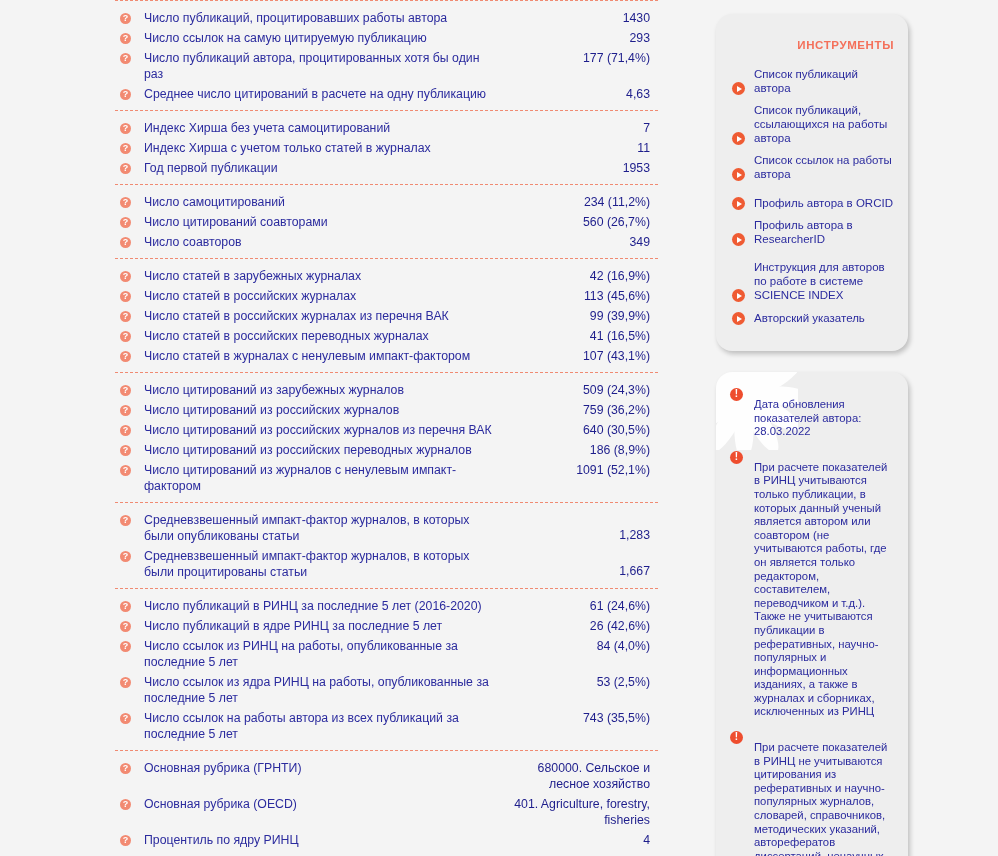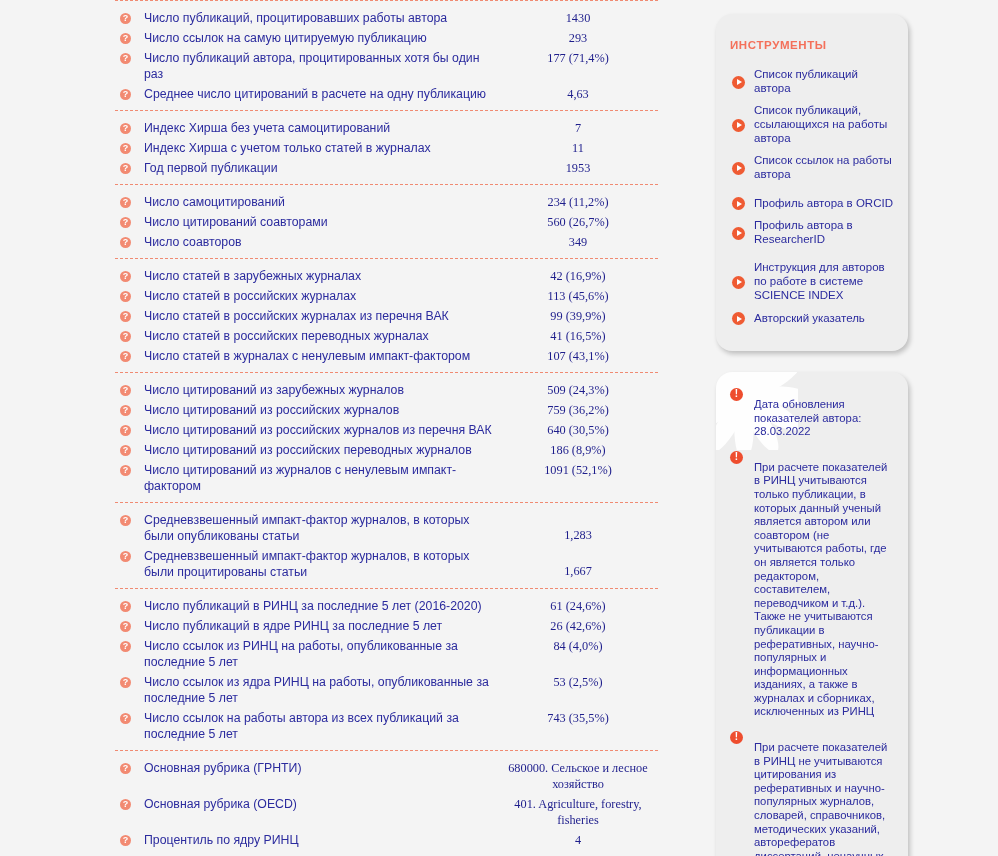--- a/index.html
+++ b/index.html
@@ -72,52 +72,51 @@
   .mlabel {
     flex: 1 1 auto;
     font-size: 12.3px;
     line-height: 16px;
     color: #2b2b9e;
     padding-right: 10px;
   }
   .mvalue {
     flex: 0 0 auto;
     width: 152px;
-    text-align: center;
+    text-align: right;
     font-size: 12.3px;
     line-height: 16px;
     color: #1e1e8c;
     padding-right: 8px;
-    font-family: Liberation Serif, serif;
   }
   .mrow.two-line .mvalue { align-self: flex-end; padding-bottom: 1px; }
 
   
   .sidebar { position: absolute; left: 716px; top: 14px; width: 192px; }
 
   .card {
     background: #eeeeee;
     border-radius: 16px;
     box-shadow: 2px 3px 5px rgba(0,0,0,0.22);
     position: relative;
     overflow: hidden;
   }
   .card.tools { padding: 16px 14px 18px 14px; }
 
   .tools-title {
-    text-align: left;
+    text-align: right;
     color: #f4705a;
     font-size: 11.5px;
     font-weight: bold;
     letter-spacing: 0.6px;
     margin: 9px 0 16px 0;
   }
   .tool-item {
     display: flex;
-    align-items: center;
+    align-items: flex-end;
     margin-bottom: 8px;
     padding-left: 2px;
   }
   .tool-item.gap { margin-top: 14px; }
   .play {
     flex: 0 0 auto;
     width: 13px; height: 13px;
     border-radius: 50%;
     background: #ef5b33;
     margin: 2px 9px 0 0;

